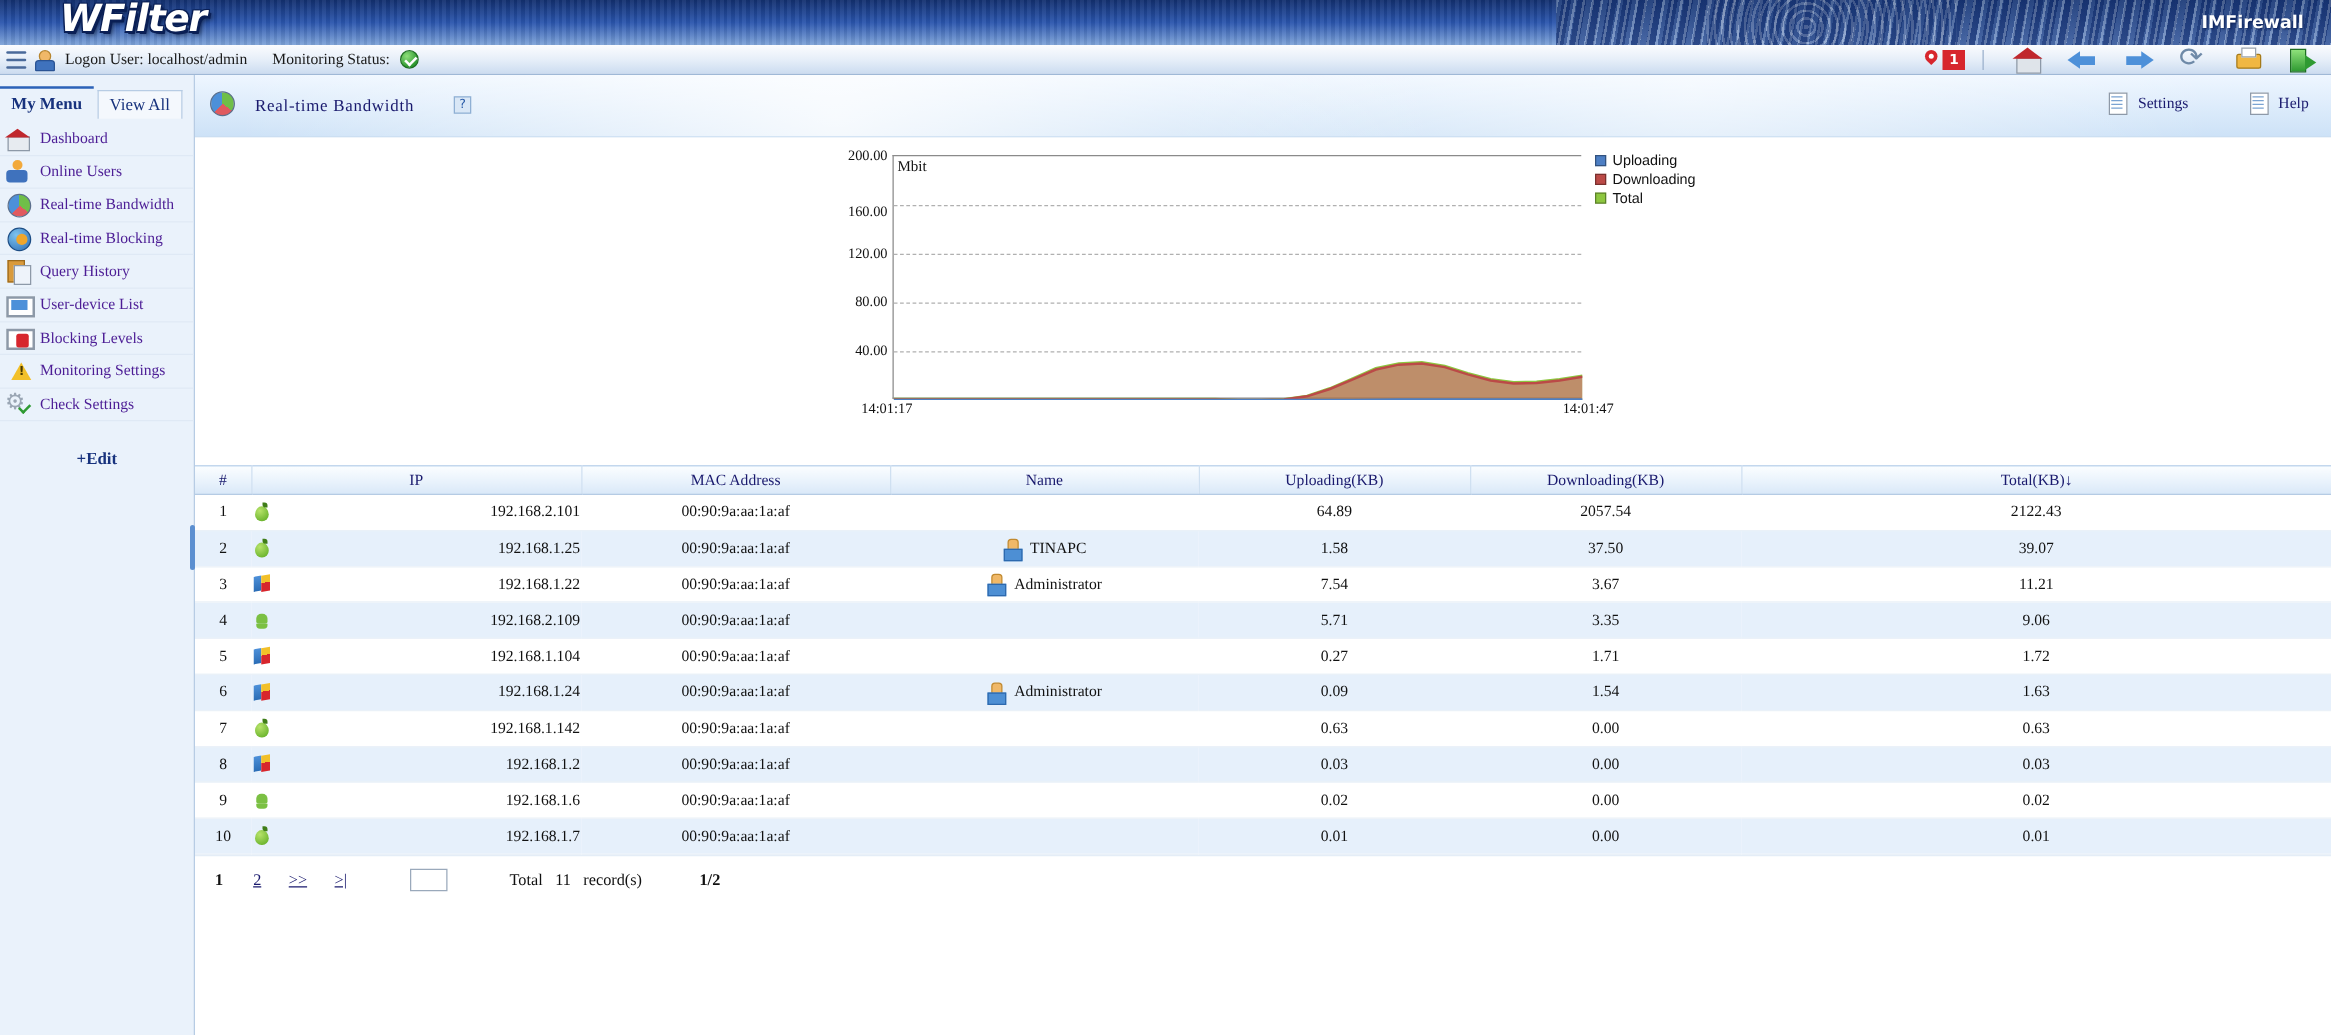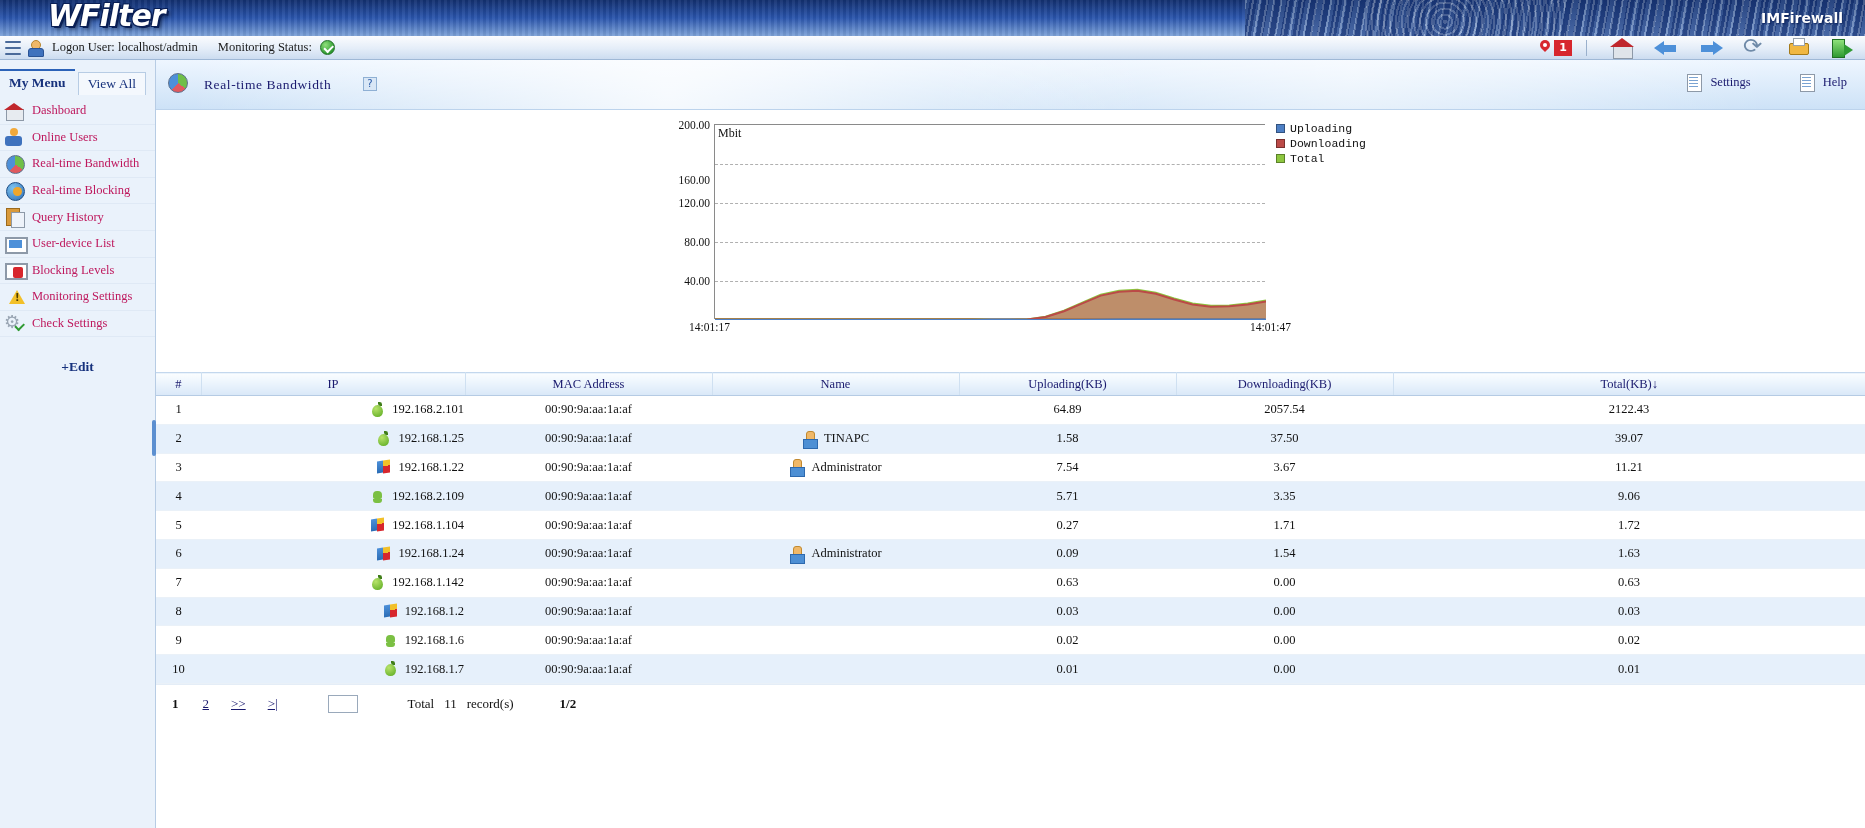--- a/index.html
+++ b/index.html
@@ -118,21 +118,21 @@
   .tab.inactive {
     background:#f4f8fd; border:1px solid #b7cce4; border-bottom:none;
     font-weight:normal; margin-left:3px; padding:3px 9px;
   }
   .menu { margin-top:3px; }
   .menu-item {
     display:flex; align-items:center; height:26.6px;
     border-bottom:1px solid #dfe9f5; padding-left:4px; cursor:default;
   }
   .mi-icon { width:22px; height:20px; position:relative; flex:0 0 22px; margin-right:6px; }
-  .mi-label { font-size:12.5px; color:#be185d; font-family:"Liberation Serif", serif; }
+  .mi-label { font-size:12.5px; color:#4c1d95; font-family:"Liberation Serif", serif; }
   
   .ico-dash::before { content:""; position:absolute; left:2px; top:8px; width:16px; height:10px; background:#e7ebf0; border:1px solid #8d99a8; }
   .ico-dash::after { content:""; position:absolute; left:0px; top:2px; width:0; height:0; border-left:10px solid transparent; border-right:10px solid transparent; border-bottom:7px solid #c0272d; }
   .ico-users::before { content:""; position:absolute; left:6px; top:1px; width:8px; height:8px; border-radius:50%; background:#f2a93b; }
   .ico-users::after { content:""; position:absolute; left:1px; top:9px; width:17px; height:10px; border-radius:3px; background:#3f72bd; }
   .ico-pie { }
   .ico-pie::before {
     content:""; position:absolute; left:2px; top:1px; width:17px; height:17px; border-radius:50%;
     background:conic-gradient(#6fbf48 0 35%, #e05a5f 35% 62%, #4d90d9 62% 100%);
     border:1px solid #5b6f8c;
@@ -203,39 +203,39 @@
   }
   .gridline { position:absolute; left:0; right:0; height:0; border-top:1px dashed #b0b0b0; }
   .ytick {
     position:absolute; right:100%; margin-right:5px; transform:translateY(-50%);
     font-size:11.5px; color:#111; font-family:"Liberation Serif", serif; white-space:nowrap;
   }
   .yunit { position:absolute; left:3px; top:1px; font-size:12px; color:#111; font-family:"Liberation Serif", serif; }
   .xlabel { position:absolute; top:100%; margin-top:3px; font-size:11.5px; color:#111; font-family:"Liberation Serif", serif; }
   .xlabel.left { left:-26px; }
   .xlabel.right { right:-26px; }
-  .legend { position:absolute; left:1120px; top:12px; font-size:11.5px; font-family:Liberation Mono, monospace; color:#111; }
+  .legend { position:absolute; left:1120px; top:12px; font-size:11.5px; font-family:Liberation Sans, sans-serif; color:#111; }
   .legend-row { display:flex; align-items:center; height:13px; margin-bottom:2px; }
   .legend-swatch { width:9px; height:9px; margin-right:5px; border:1px solid rgba(0,0,0,.35); }
 
   
   .table { width:100%; border-collapse:collapse; font-family:"Liberation Serif", serif; }
   .table th {
     background:linear-gradient(180deg,#fafdff 0%,#eaf3fc 50%,#d9e8f8 100%);
     border-top:1px solid #c3d7ed; border-bottom:1px solid #b5cbe4;
     border-right:1px solid #cfe0f1;
     font-weight:normal; font-size:12.5px; color:#1a1a6e; height:23px; text-align:center;
   }
   .table td {
     height:28.8px; font-size:12.5px; color:#111; text-align:center;
     border-bottom:1px solid #eaf1f8;
   }
   .table tr.alt td { background:#e6f0fb; }
   .td-total a { color:#111; }
-  .ip-cell { display:flex; align-items:center; justify-content:flex-end; gap:7px; }
+  .ip-cell { display:flex; align-items:center; justify-content:space-between; gap:7px; }
   .name-cell { display:flex; align-items:center; justify-content:center; gap:7px; }
   .os-icon { width:15px; height:16px; position:relative; flex:0 0 15px; }
   .os-apple::before {
     content:""; position:absolute; left:2px; top:3px; width:11px; height:12px;
     border-radius:50% 50% 48% 48%/ 55% 55% 45% 45%;
     background:radial-gradient(circle at 35% 30%, #b7e36a, #58a81e);
   }
   .os-apple::after { content:""; position:absolute; left:8px; top:0px; width:4px; height:4px; border-radius:0 60% 0 60%; background:#3f7d18; }
   .os-win::before {
     content:""; position:absolute; left:1px; top:2px; width:6px; height:12px;
@@ -374,21 +374,21 @@
         <span class="ch-link last">Help</span>
       </div>
     </div>
 
     <div class="chart-wrap">
       <div class="plot" id="plot">
         <div class="yunit">Mbit</div>
         <div id="gridlines">
             <div class="ytick" style="top: 0px;">200.00</div>
             <div class="gridline" style="top: 39px;"></div>
-            <div class="ytick" style="top: 55px;">160.00</div>
+            <div class="ytick" style="top: 45px;">160.00</div>
             <div class="gridline" style="top: 78px;"></div>
             <div class="ytick" style="top: 78px;">120.00</div>
             <div class="gridline" style="top: 117px;"></div>
             <div class="ytick" style="top: 117px;">80.00</div>
             <div class="gridline" style="top: 156px;"></div>
             <div class="ytick" style="top: 156px;">40.00</div>
           </div>
         <svg id="chart-svg" width="551" height="195" viewBox="0 0 551 195" preserveAspectRatio="none" style="position:absolute;left:0;top:0;">
             <path d="M 0 195 L 0.00 194.22 L 18.37 194.22 L 36.73 194.22 L 55.10 194.22 L 73.47 194.22 L 91.83 194.22 L 110.20 194.22 L 128.57 194.22 L 146.93 194.22 L 165.30 194.22 L 183.67 194.22 L 202.03 194.22 L 220.40 194.22 L 238.77 194.22 L 257.13 194.22 L 275.50 195.00 L 293.87 195.00 L 312.23 194.41 L 330.60 191.69 L 348.97 185.64 L 367.33 177.65 L 385.70 169.65 L 404.07 165.75 L 422.43 164.78 L 440.80 167.70 L 459.17 173.55 L 477.53 178.43 L 495.90 180.86 L 514.27 180.38 L 532.63 178.43 L 551.00 175.50 L 551 195 Z" fill="#8dc63f" fill-opacity="0.55"></path>
             <path d="M 0.00 194.22 L 18.37 194.22 L 36.73 194.22 L 55.10 194.22 L 73.47 194.22 L 91.83 194.22 L 110.20 194.22 L 128.57 194.22 L 146.93 194.22 L 165.30 194.22 L 183.67 194.22 L 202.03 194.22 L 220.40 194.22 L 238.77 194.22 L 257.13 194.22 L 275.50 195.00 L 293.87 195.00 L 312.23 194.41 L 330.60 191.69 L 348.97 185.64 L 367.33 177.65 L 385.70 169.65 L 404.07 165.75 L 422.43 164.78 L 440.80 167.70 L 459.17 173.55 L 477.53 178.43 L 495.90 180.86 L 514.27 180.38 L 532.63 178.43 L 551.00 175.50 " fill="none" stroke="#8dc63f" stroke-width="2"></path>

